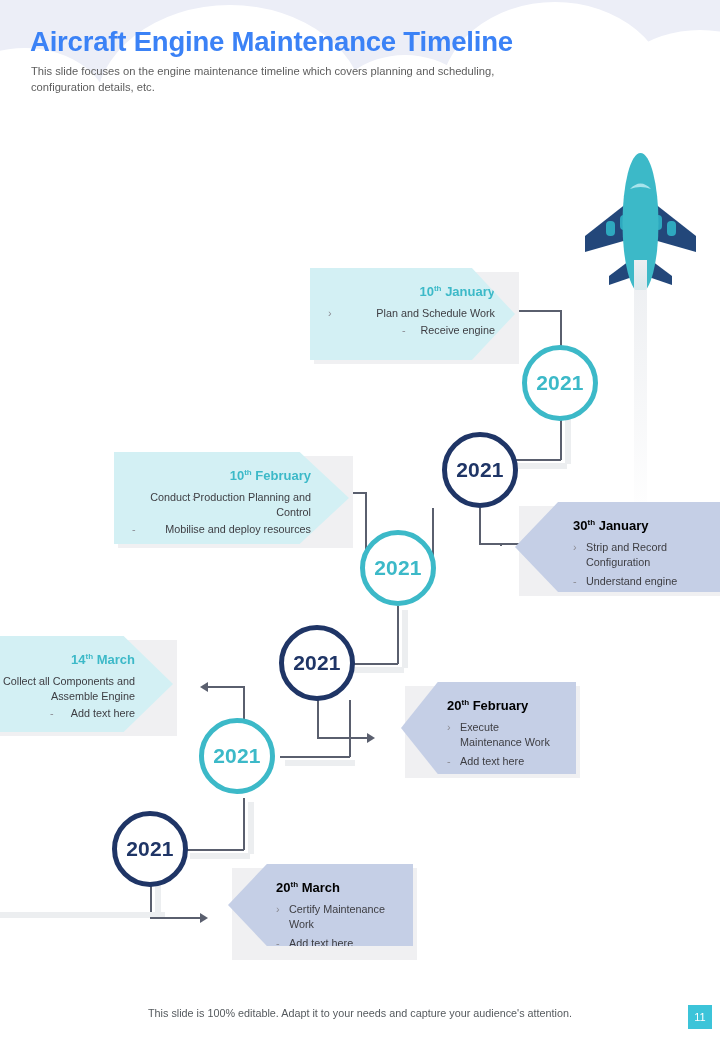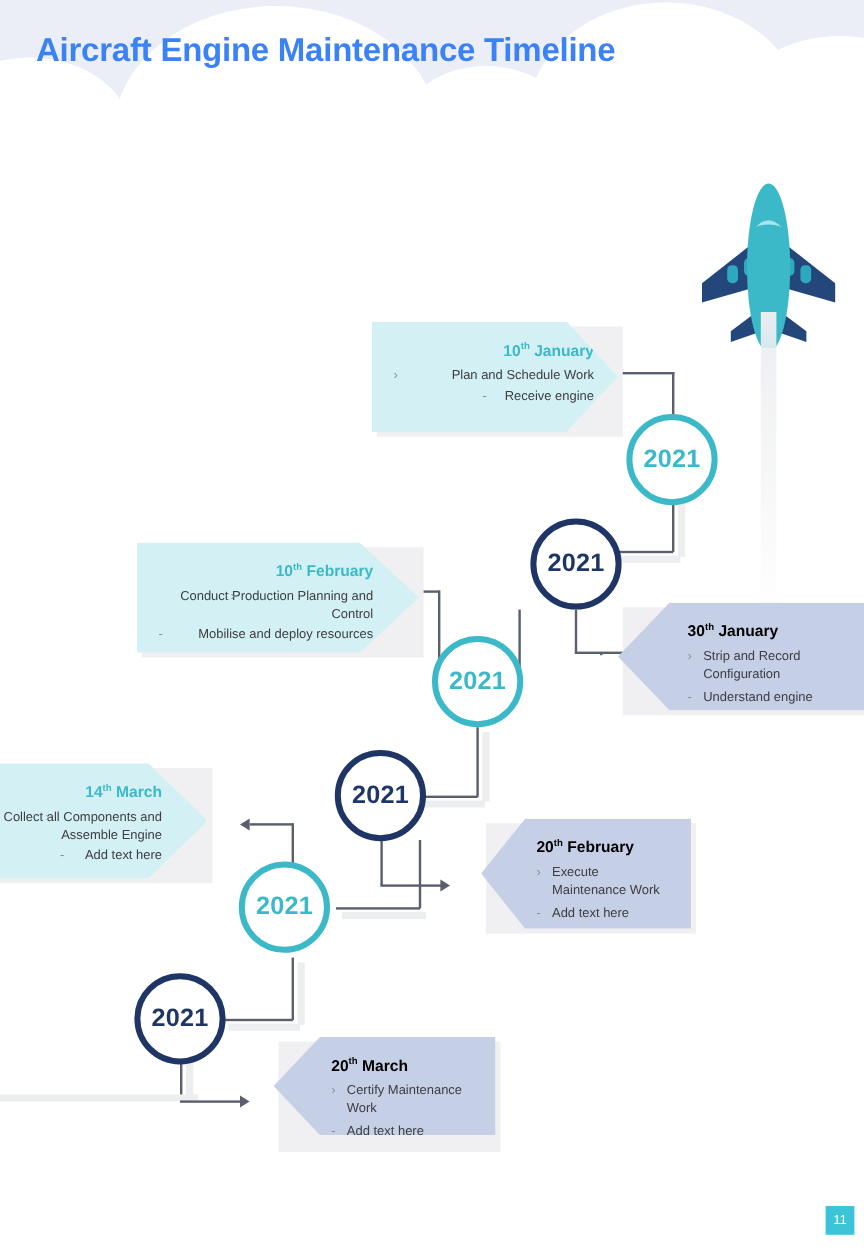--- a/index.html
+++ b/index.html
@@ -109,20 +109,21 @@
 
   <div class="header">
     <div class="cloud c1"></div>
     <div class="cloud c2"></div>
     <div class="cloud c3"></div>
     <div class="cloud c4"></div>
     <div class="cloud c5"></div>
     <div class="header-fill"></div>
   </div>
   <div class="title">Aircraft Engine Maintenance Timeline</div>
+  <div class="subtitle">This slide focuses on the engine maintenance timeline which covers planning and scheduling, configuration details, etc.</div>
 
   <div class="plane">
     <div class="plane-trail"></div>
     <svg width="125" height="150" viewBox="0 0 125 150">
       <polygon points="62,52 118,96 118,112 62,96" fill="#23477a"></polygon>
       <polygon points="63,52 7,96 7,112 63,96" fill="#23477a"></polygon>
       <rect x="28" y="81" width="9" height="15" rx="4" fill="#2ea8bf"></rect>
       <rect x="42" y="75" width="9" height="15" rx="4" fill="#2ea8bf"></rect>
       <rect x="75" y="75" width="9" height="15" rx="4" fill="#2ea8bf"></rect>
       <rect x="89" y="81" width="9" height="15" rx="4" fill="#2ea8bf"></rect>
@@ -254,15 +255,16 @@
     </ul>
   </div>
 
   <div class="circ circ-teal" style="left:522px; top:345px; width:76px; height:76px;">2021</div>
   <div class="circ circ-navy" style="left:442px; top:432px; width:76px; height:76px;">2021</div>
   <div class="circ circ-teal" style="left:360px; top:530px; width:76px; height:76px;">2021</div>
   <div class="circ circ-navy" style="left:279px; top:625px; width:76px; height:76px;">2021</div>
   <div class="circ circ-teal" style="left:199px; top:718px; width:76px; height:76px;">2021</div>
   <div class="circ circ-navy" style="left:112px; top:811px; width:76px; height:76px;">2021</div>
 
+  <div class="footer">This slide is 100% editable. Adapt it to your needs and capture your audience's attention.</div>
   <div class="pagenum">11</div>
 
 </div>
 
 </body></html>

